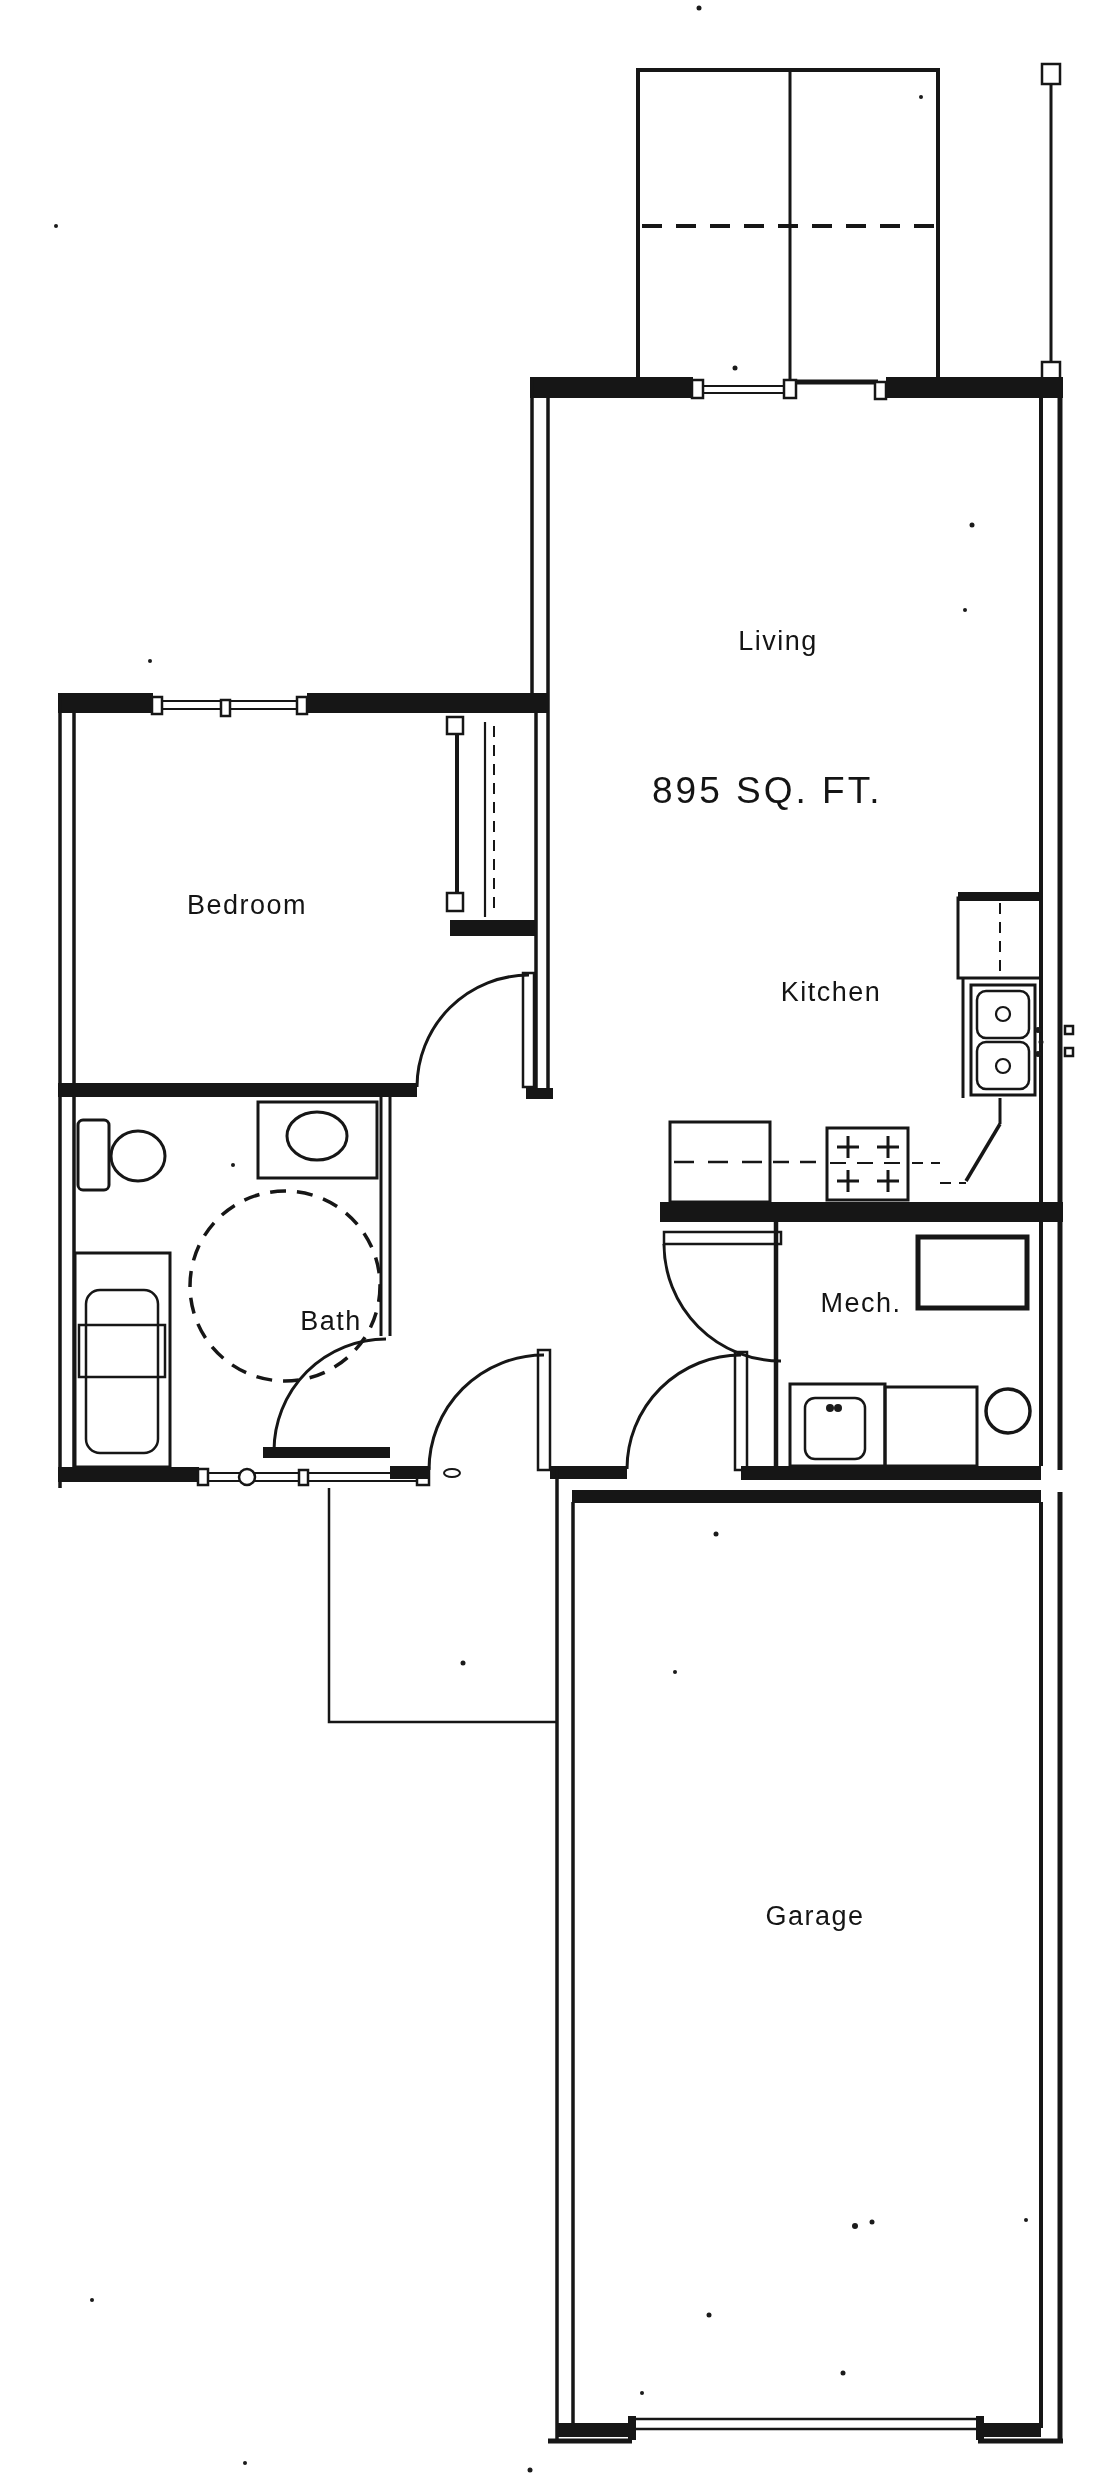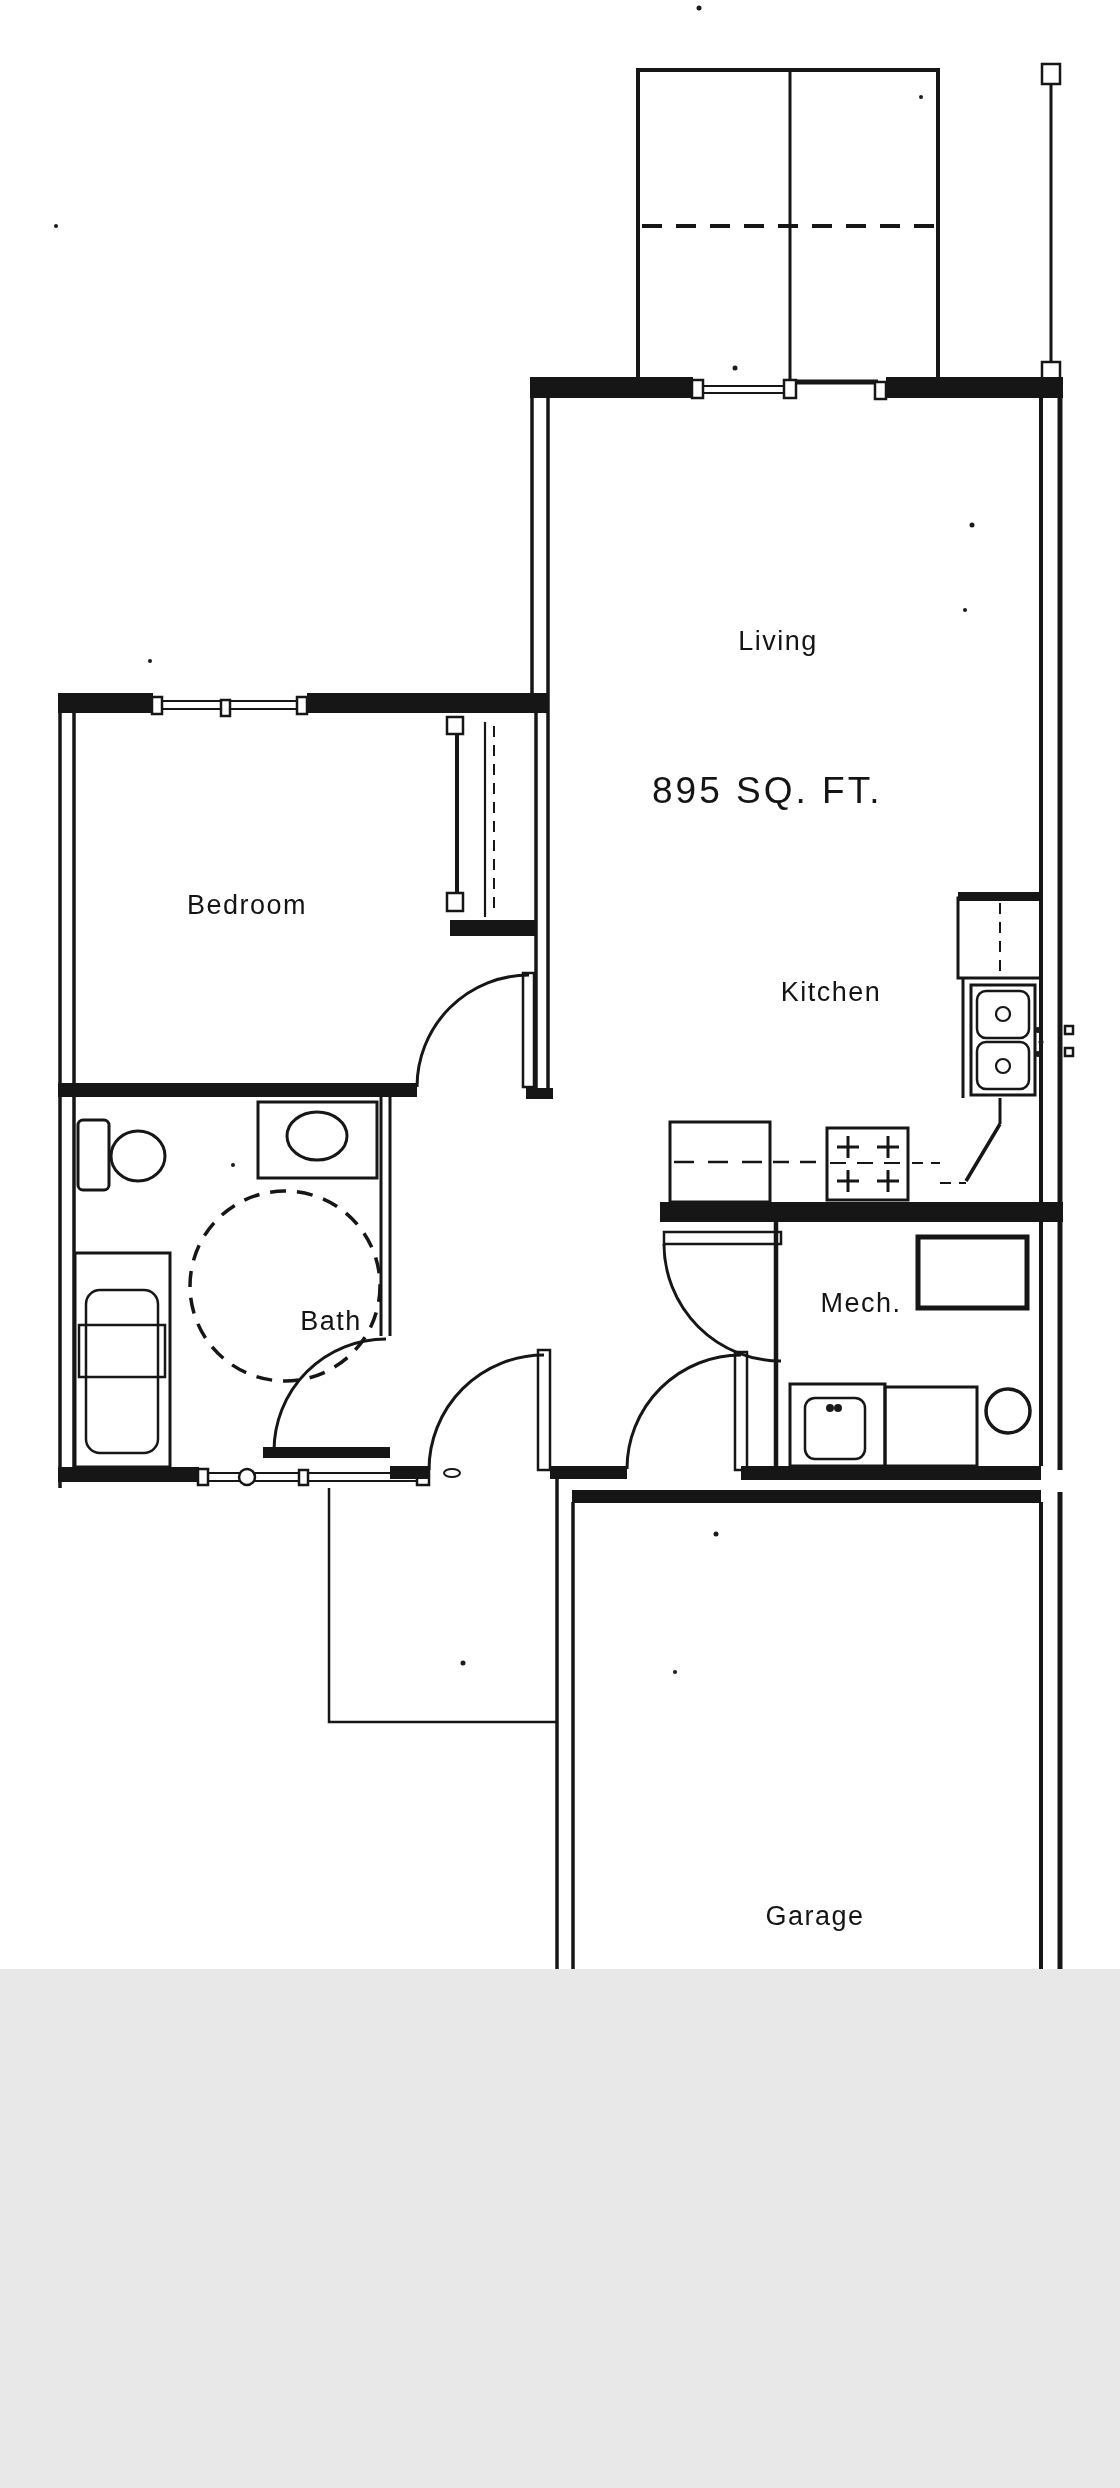--- a/index.html
+++ b/index.html
@@ -1,17 +1,17 @@
 <!DOCTYPE html>
 <html><head>
 <meta charset="utf-8">
 <style>
   html,body{margin:0;padding:0;background:#e8e8e8;}
   #canvas{
-    position:relative;width:1120px;height:1969px;background:#ffffff;
+    position:relative;width:1120px;height:2488px;background:#ffffff;
     font-family:"Liberation Sans", sans-serif;overflow:hidden;
   }
   svg{position:absolute;top:0;left:0;}
   .ink{stroke:#161616;fill:none;}
   .bar{fill:#161616;stroke:none;}
   .cap{fill:#ffffff;stroke:#161616;stroke-width:2.5;}
   .t5{stroke-width:5;} .t45{stroke-width:4.5;} .t4{stroke-width:4;}
   .t35{stroke-width:3.5;} .t3{stroke-width:3;} .t25{stroke-width:2.5;}
   .t22{stroke-width:2.2;} .t2{stroke-width:2;}
   .dashL{stroke-dasharray:20 14;} .dashM{stroke-dasharray:16 11;}

